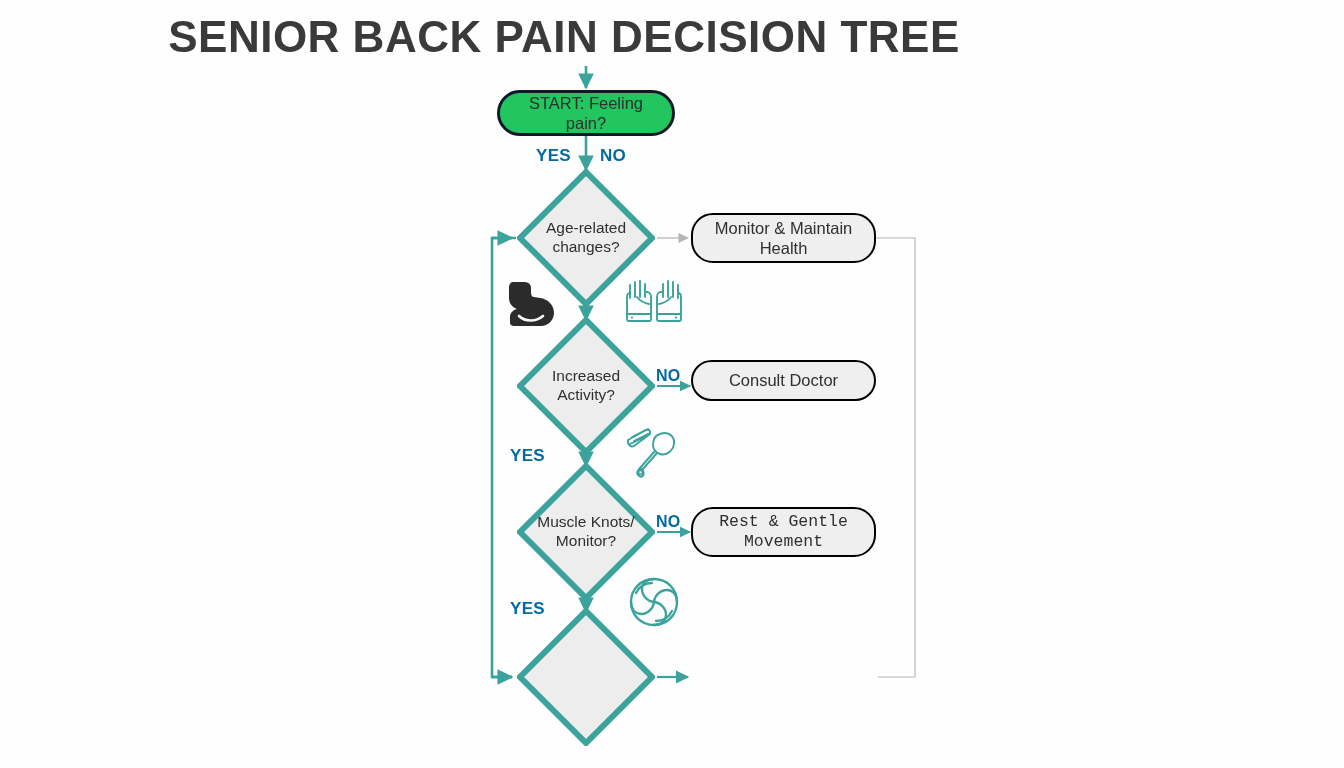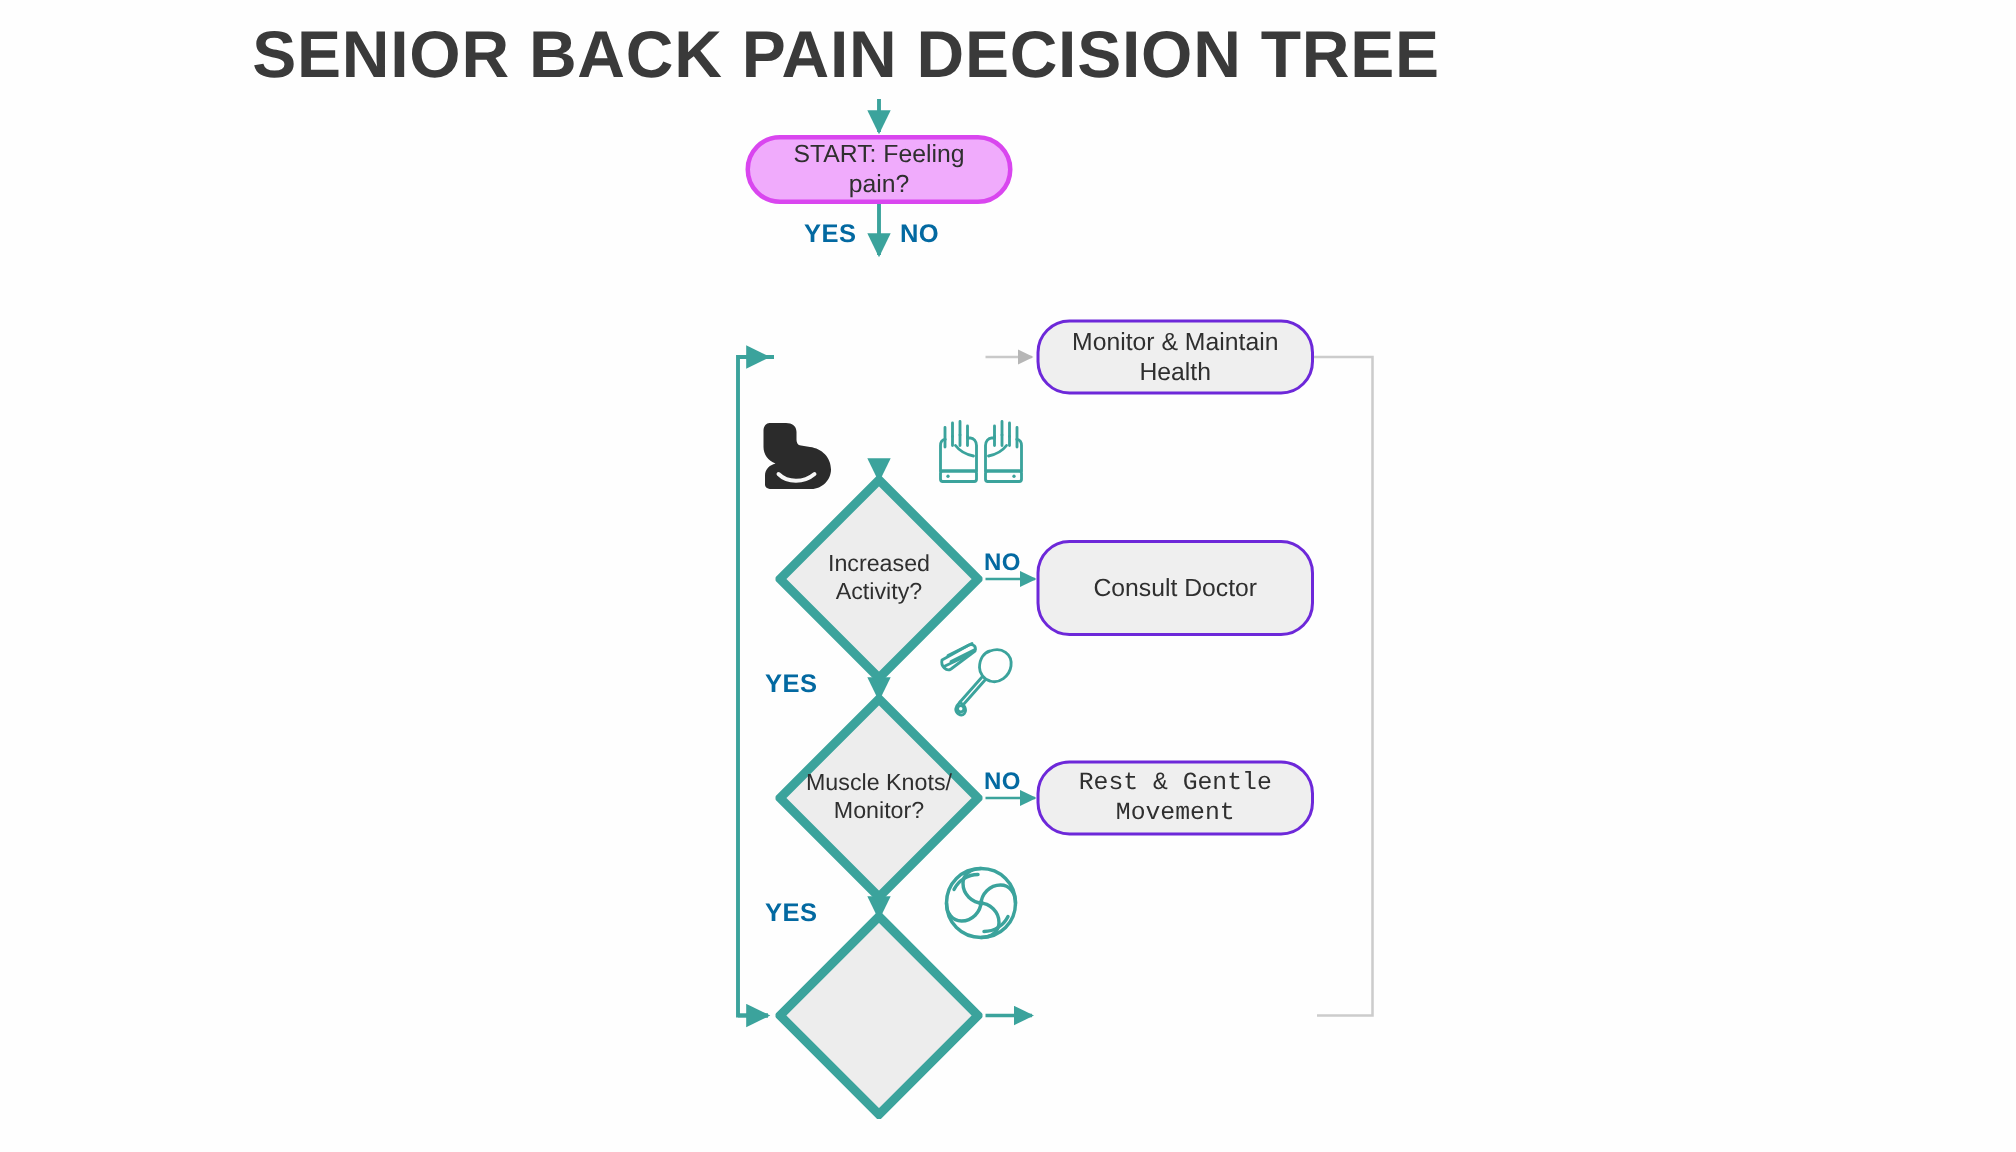--- a/index.html
+++ b/index.html
@@ -43,25 +43,25 @@
     align-items: center;
     justify-content: center;
     text-align: center;
     border-radius: 22px;
     background: #efefef;
     color: #2f2f2f;
     font-size: 16.5px;
     line-height: 1.22;
     padding: 4px 10px;
   }
-  .node.gray  { border: 2px solid #6d28d9; }
+  .node.gray  { border: 2px solid #000000; }
   .node.teal  { border: 3px solid #3ba39c; }
   .node.start {
-    border: 3px solid #d946ef;
-    background: #f0abfc;
+    border: 3px solid #0f172a;
+    background: #22c55e;
     border-radius: 26px;
   }
   
   .diamond {
     position: absolute;
     width: 138px; height: 138px;
   }
   .diamond .shape {
     position: absolute;
     left: 0; top: 0;
@@ -134,20 +134,27 @@
     <path d="M 492,238 L 512,238" fill="none" stroke="#3ba39c" stroke-width="2.6" marker-end="url(#ar-teal)"></path>
     <path d="M 492,677 L 512,677" fill="none" stroke="#3ba39c" stroke-width="2.6" marker-end="url(#ar-teal)"></path>
 
     <path d="M 876,238 L 915,238 L 915,677 L 878,677" fill="none" stroke="#cccccc" stroke-width="1.7"></path>
   </svg>
 
   <div class="node start" style="left:497px; top:90px; width:178px; height:46px;">
     <span>START: Feeling pain?</span>
   </div>
 
+  <div class="diamond" style="left:517px; top:169px;">
+    <svg class="shape" viewBox="0 0 138 138">
+      <polygon points="69,3 135,69 69,135 3,69" fill="#ededed" stroke="#3ba39c" stroke-width="6"></polygon>
+    </svg>
+    <div class="dlabel">Age-related
+changes?</div>
+  </div>
 
   <div class="diamond" style="left:517px; top:317px;">
     <svg class="shape" viewBox="0 0 138 138">
       <polygon points="69,3 135,69 69,135 3,69" fill="#ededed" stroke="#3ba39c" stroke-width="6"></polygon>
     </svg>
     <div class="dlabel">Increased
 Activity?</div>
   </div>
 
   <div class="diamond" style="left:517px; top:463px;">
@@ -162,21 +169,21 @@
     <svg class="shape" viewBox="0 0 138 138">
       <polygon points="69,3 135,69 69,135 3,69" fill="#ededed" stroke="#3ba39c" stroke-width="6"></polygon>
     </svg>
   </div>
 
   <div class="node gray" style="left:691px; top:213px; width:185px; height:50px;">
     <span style="white-space:pre-line">Monitor &amp; Maintain
 Health</span>
   </div>
 
-  <div class="node gray" style="left:691px; top:360px; width:185px; height:64px;">
+  <div class="node gray" style="left:691px; top:360px; width:185px; height:41px;">
     <span style="white-space:pre-line">Consult Doctor</span>
   </div>
 
   <div class="node gray" style="left:691px; top:507px; width:185px; height:50px;font-family:Liberation Mono, monospace;">
     <span style="white-space:pre-line">Rest &amp; Gentle
 Movement</span>
   </div>
 
 
   <div class="edge-label" style="left:536px; top:146px;">YES</div>

